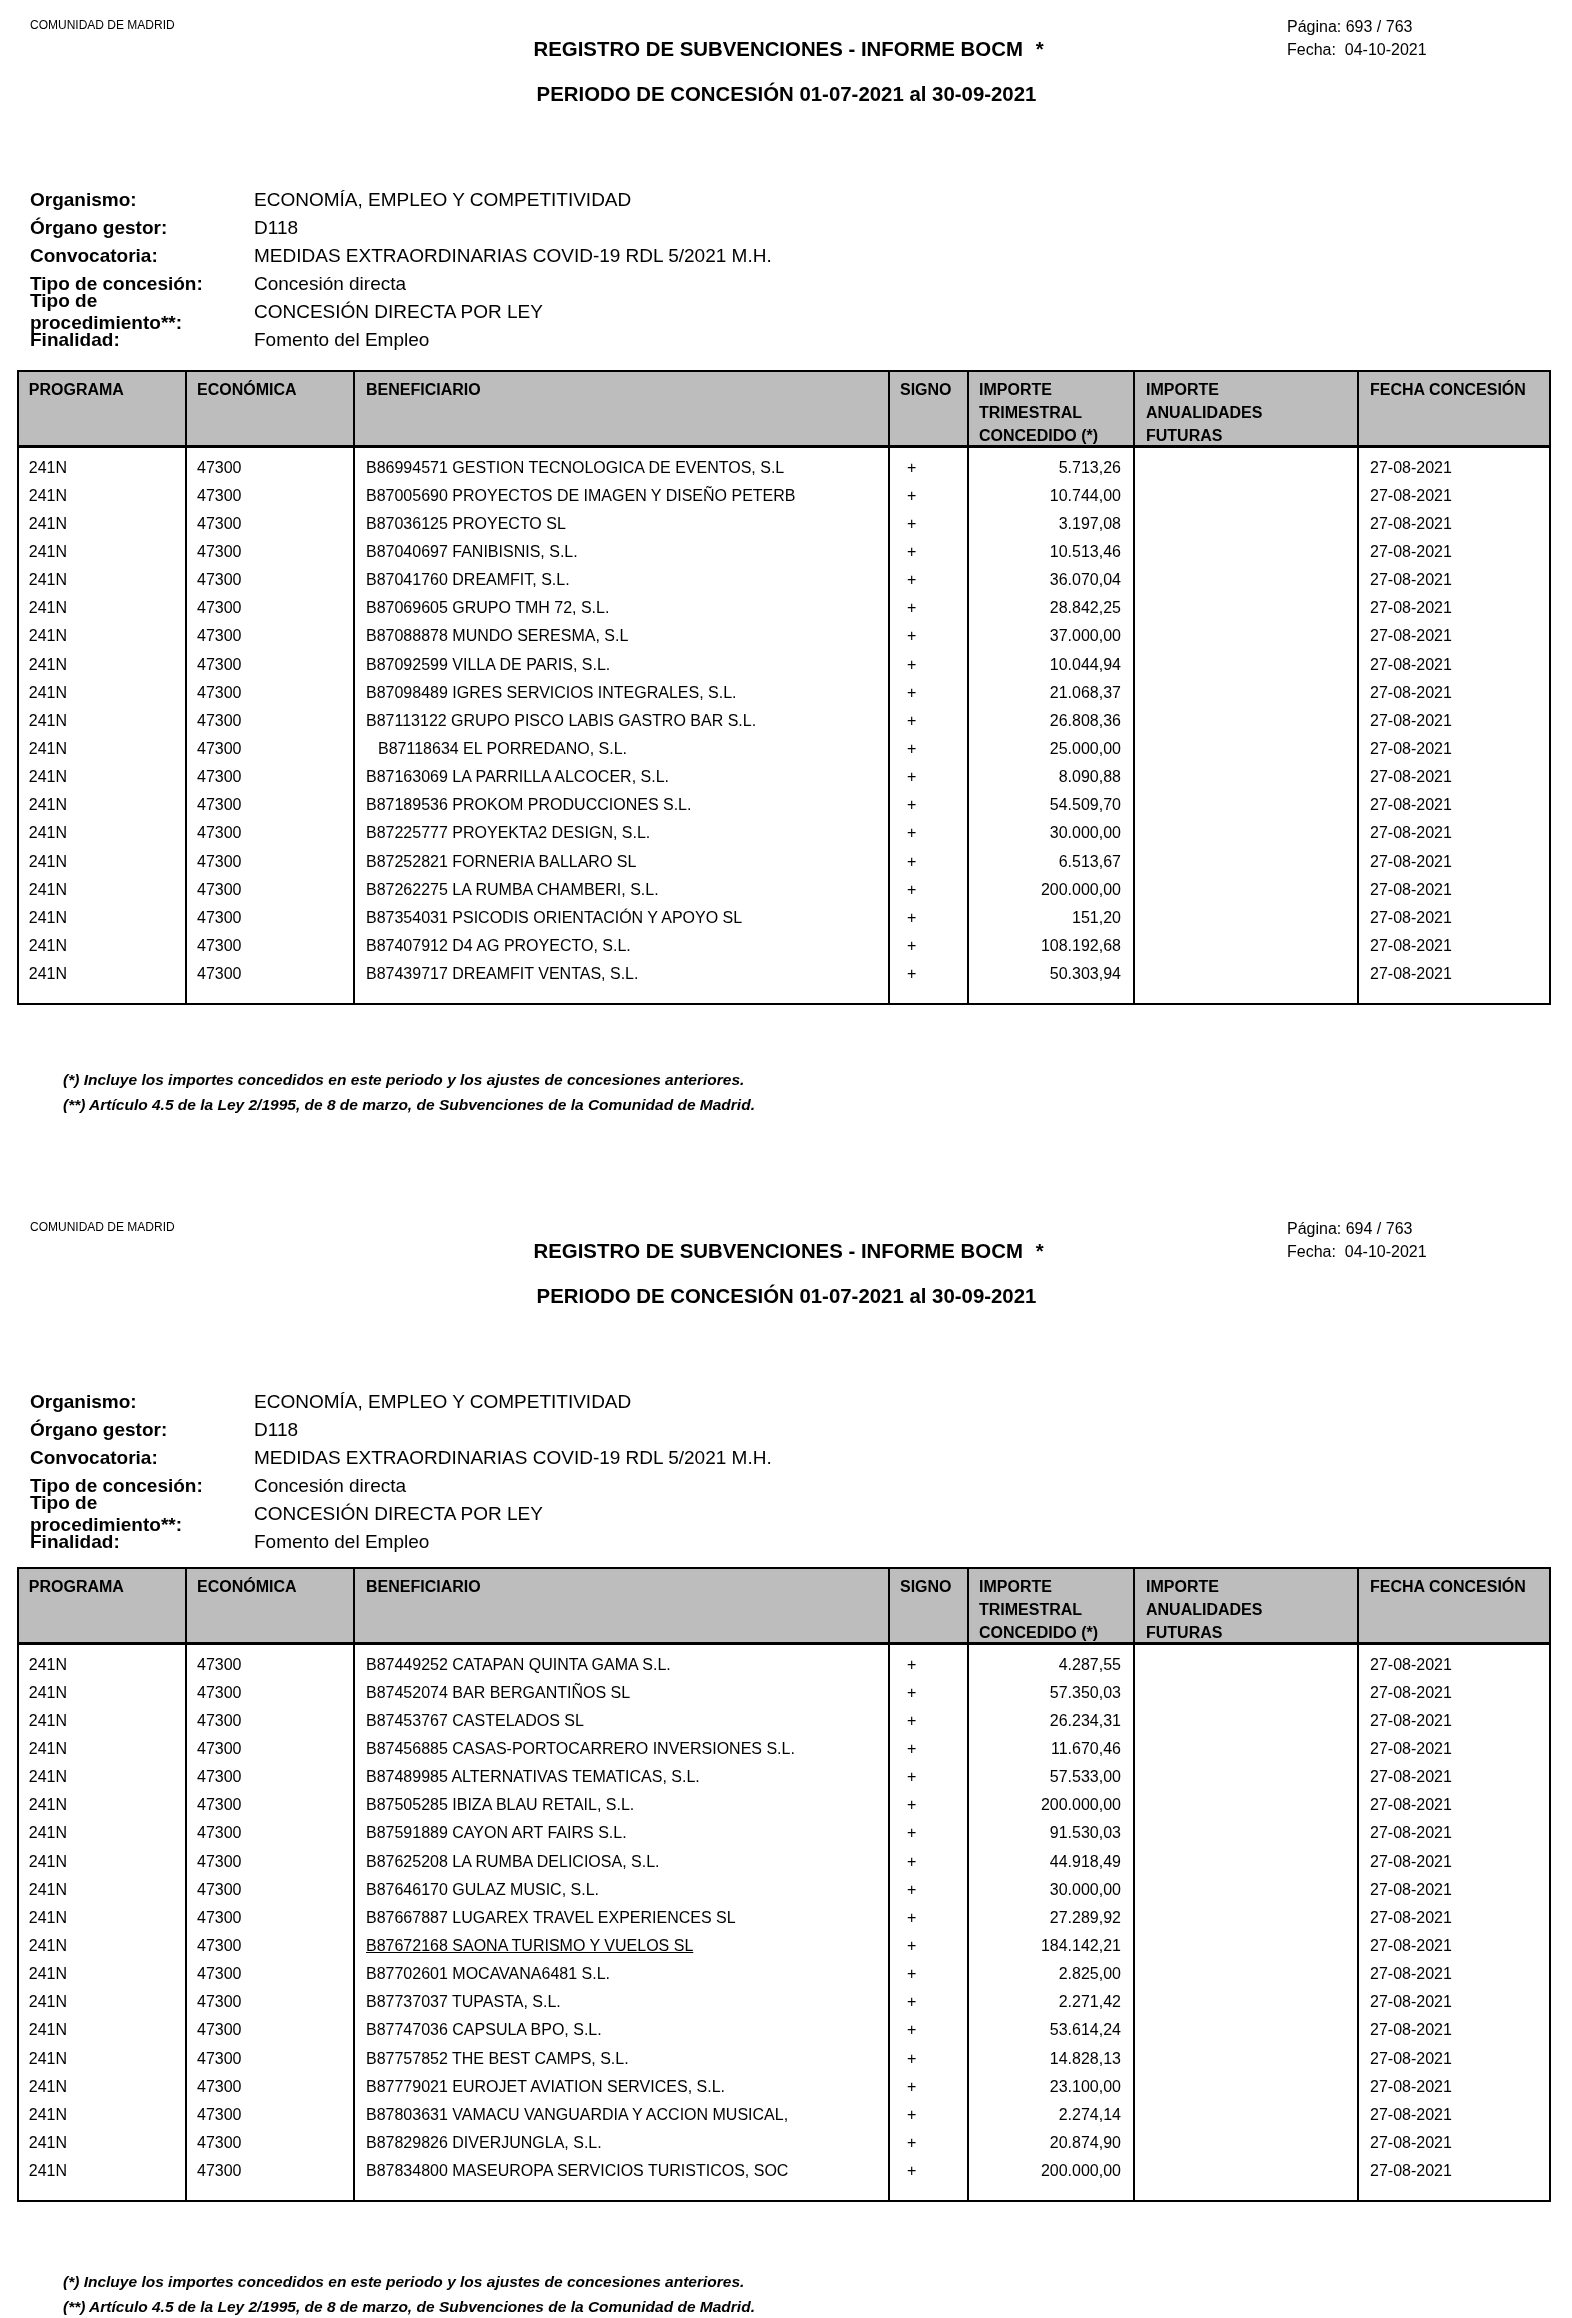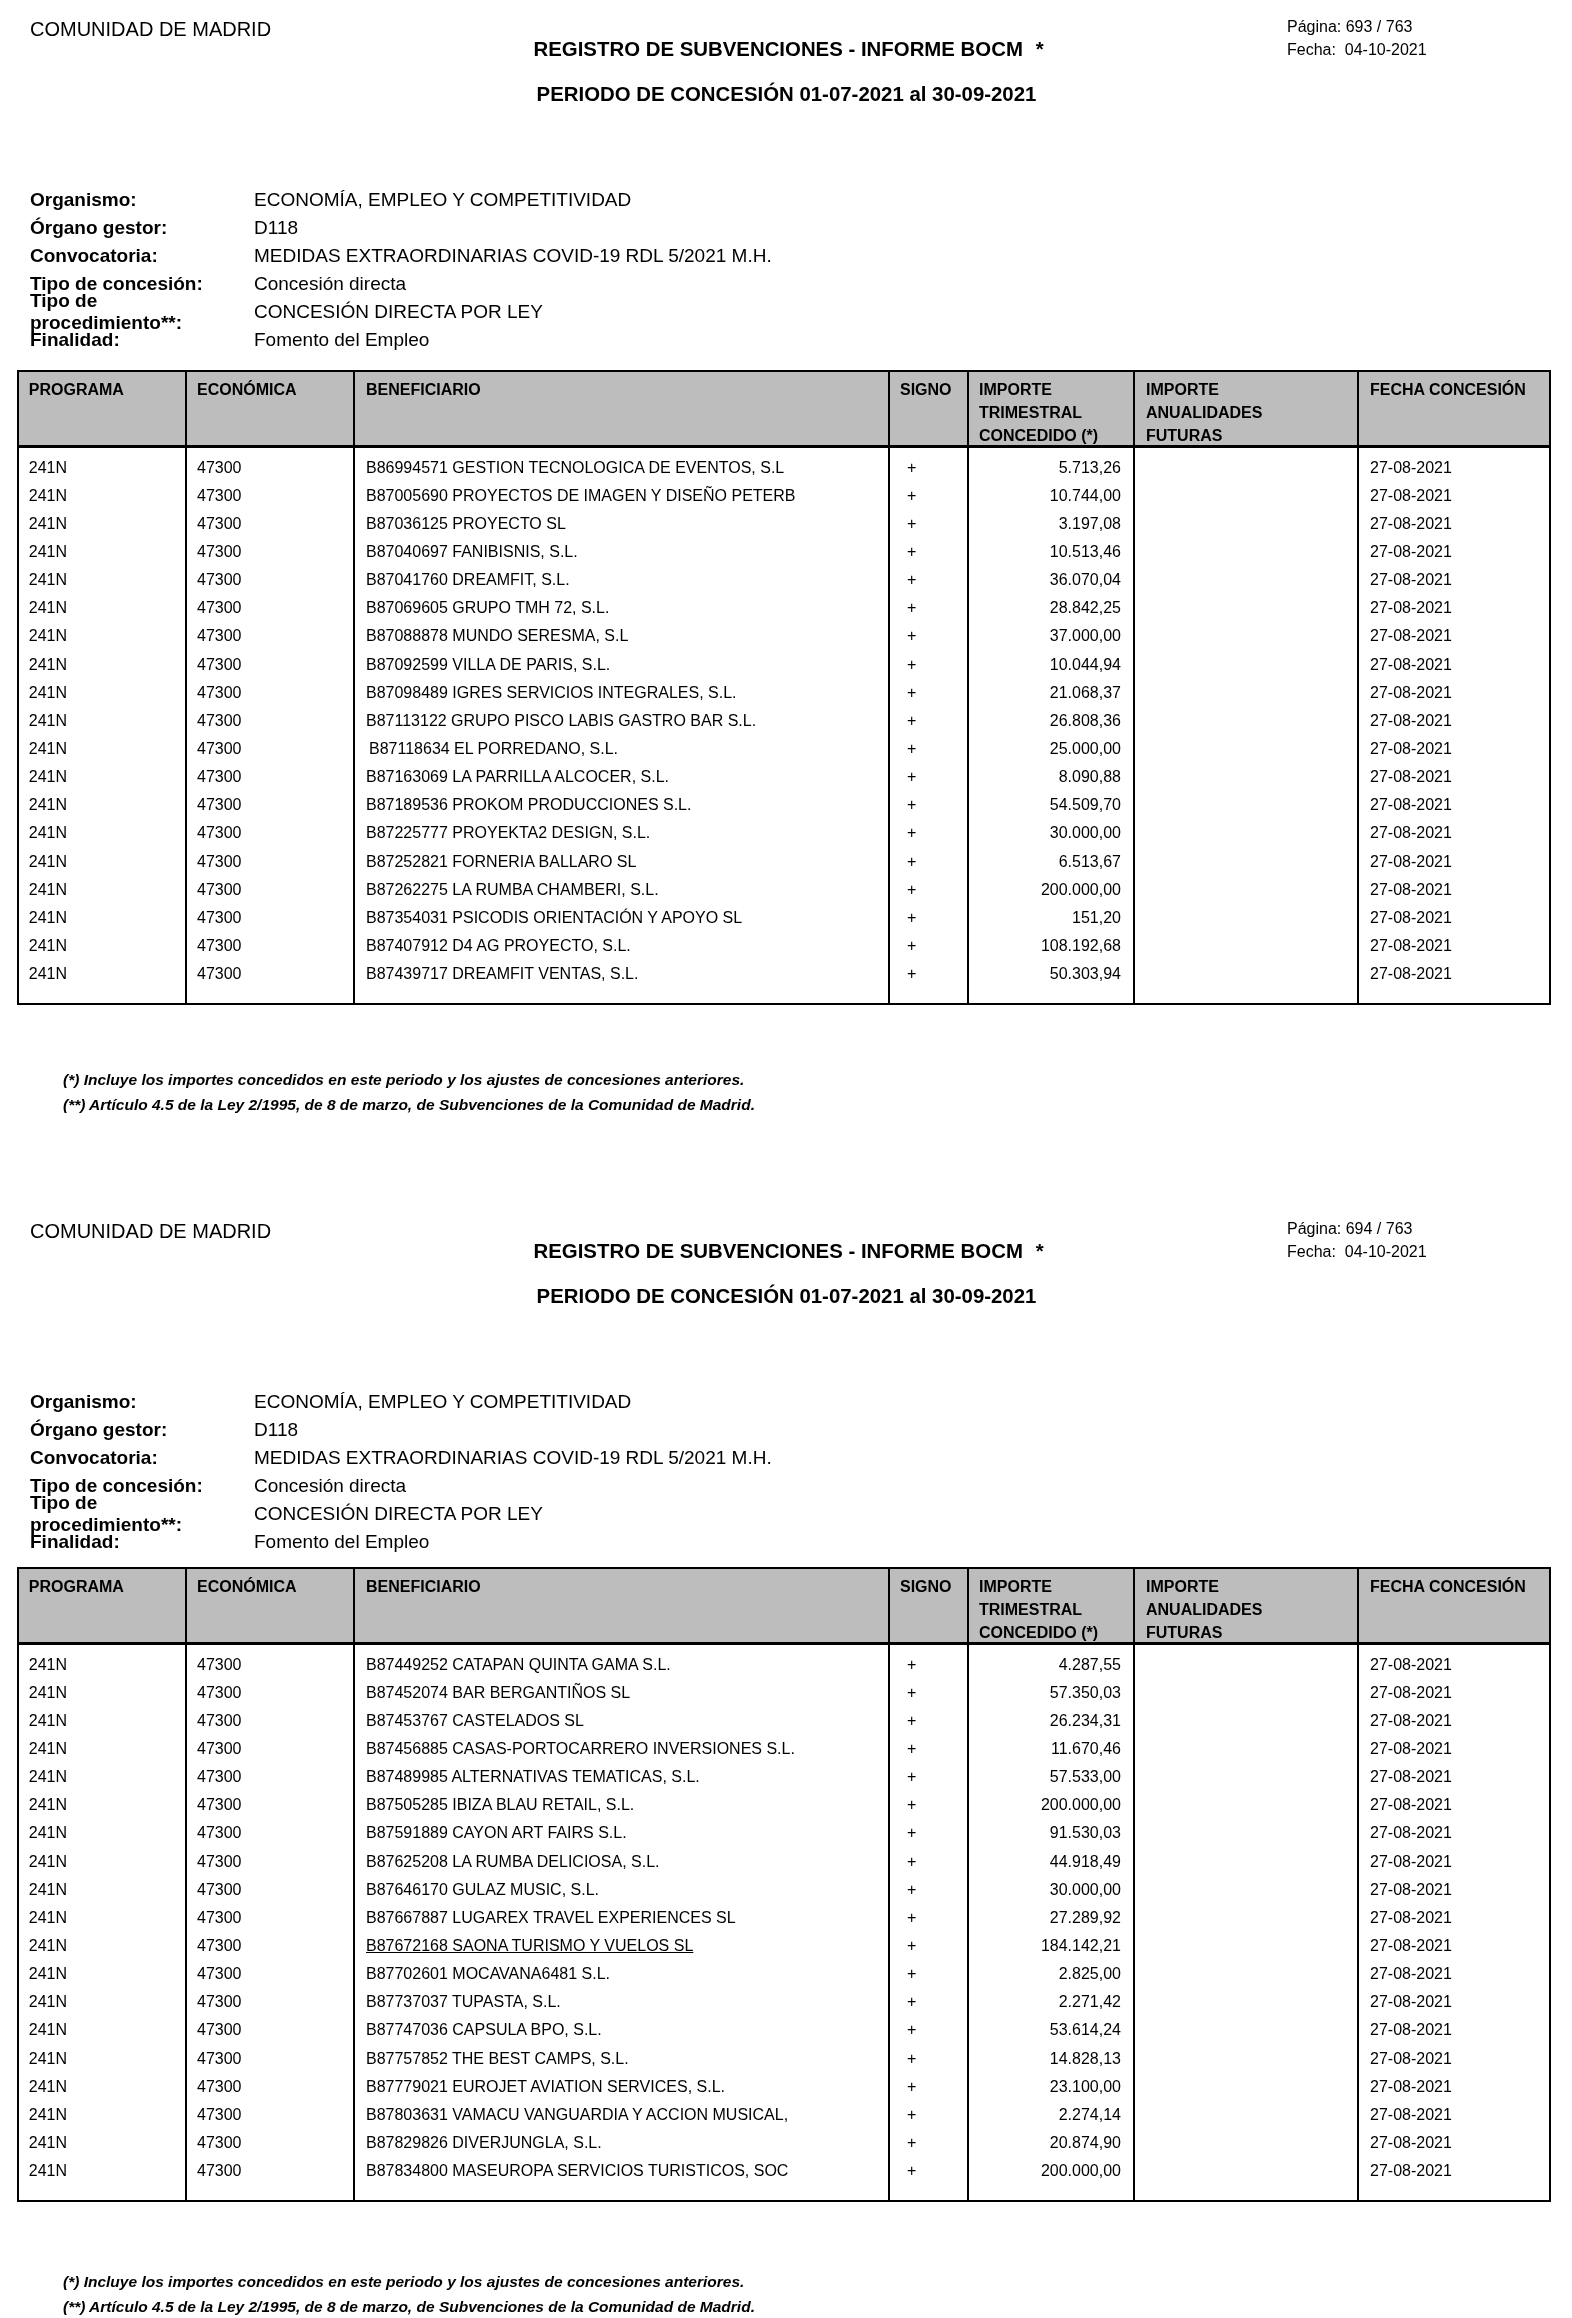--- a/index.html
+++ b/index.html
@@ -4,21 +4,21 @@
 <style>
   html, body { margin: 0; padding: 0; background: #ffffff; }
   body {
     width: 1573px; height: 2319px; position: relative; overflow: hidden;
     font-family: "Liberation Sans", sans-serif; color: #000;
   }
   .page { position: absolute; left: 0; width: 1573px; height: 1202px; }
   .page-1 { top: 0; }
   .page-2 { top: 1202px; }
 
-  .org { position: absolute; left: 30px; top: 18.3px; font-size: 20px; }
+  .org { position: absolute; left: 30px; top: 18.3px; font-size: 12px; }
   .title { position: absolute; left: 0; width: 1573px; text-align: center; font-weight: bold; font-size: 20.4px; }
   .title-1 { top: 38px; }
   .title-2 { top: 83px; }
   .title-1 .title-text { position: relative; left: 4.2px; }
   .title-star { display: inline-block; margin-left: 17px; }
   .pageinfo { position: absolute; left: 1287px; font-size: 16px; }
   .pageinfo-1 { top: 18.3px; }
   .pageinfo-2 { top: 41px; }
 
   .meta { position: absolute; left: 30px; top: 186px; }
@@ -196,21 +196,21 @@
             <div class="td" style="left: 178px;">47300</div>
             <div class="td" style="left: 347px;">B87113122 GRUPO PISCO LABIS GASTRO BAR S.L.</div>
             <div class="td" style="left: 888px;">+</div>
             <div class="td num" style="right: 428px;">26.808,36</div>
             <div class="td num" style="right: 205px;"></div>
             <div class="td" style="left: 1351px;">27-08-2021</div>
           </div>
           <div class="tr" style="top: 287px;">
             <div class="td" style="left: 9.8px;">241N</div>
             <div class="td" style="left: 178px;">47300</div>
-            <div class="td" style="left: 350px;">B87118634 EL PORREDANO, S.L.</div>
+            <div class="td" style="left: 359px;">B87118634 EL PORREDANO, S.L.</div>
             <div class="td" style="left: 888px;">+</div>
             <div class="td num" style="right: 428px;">25.000,00</div>
             <div class="td num" style="right: 205px;"></div>
             <div class="td" style="left: 1351px;">27-08-2021</div>
           </div>
           <div class="tr" style="top: 315px;">
             <div class="td" style="left: 9.8px;">241N</div>
             <div class="td" style="left: 178px;">47300</div>
             <div class="td" style="left: 347px;">B87163069 LA PARRILLA ALCOCER, S.L.</div>
             <div class="td" style="left: 888px;">+</div>

